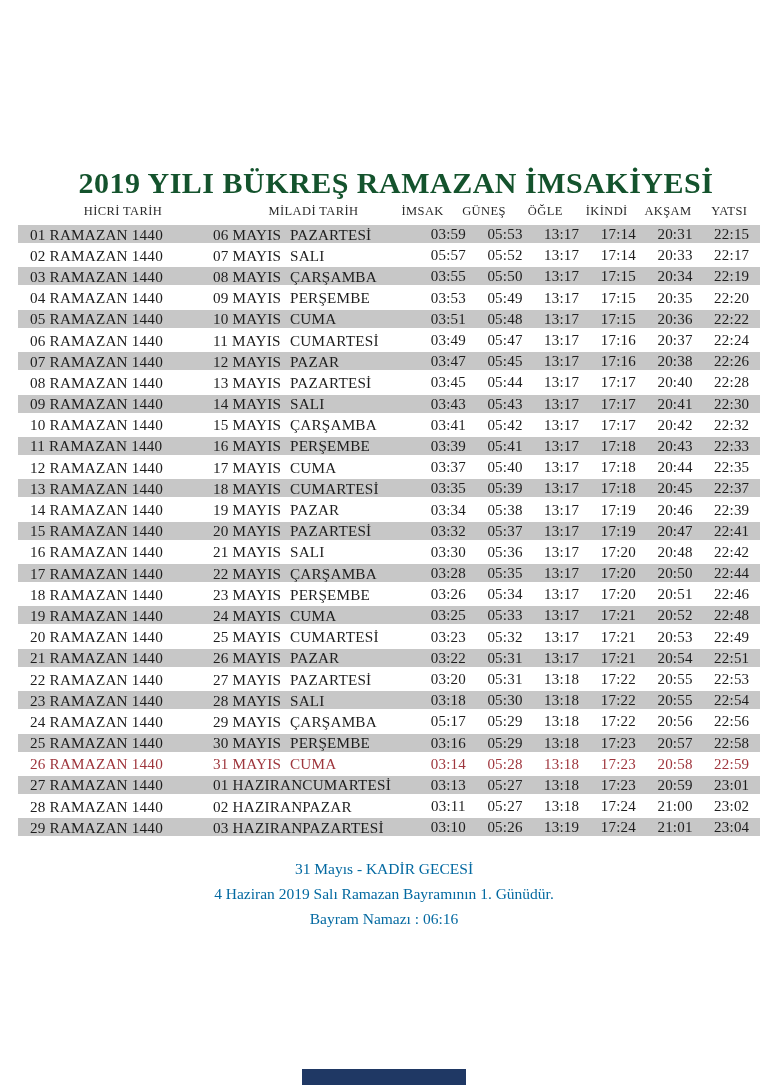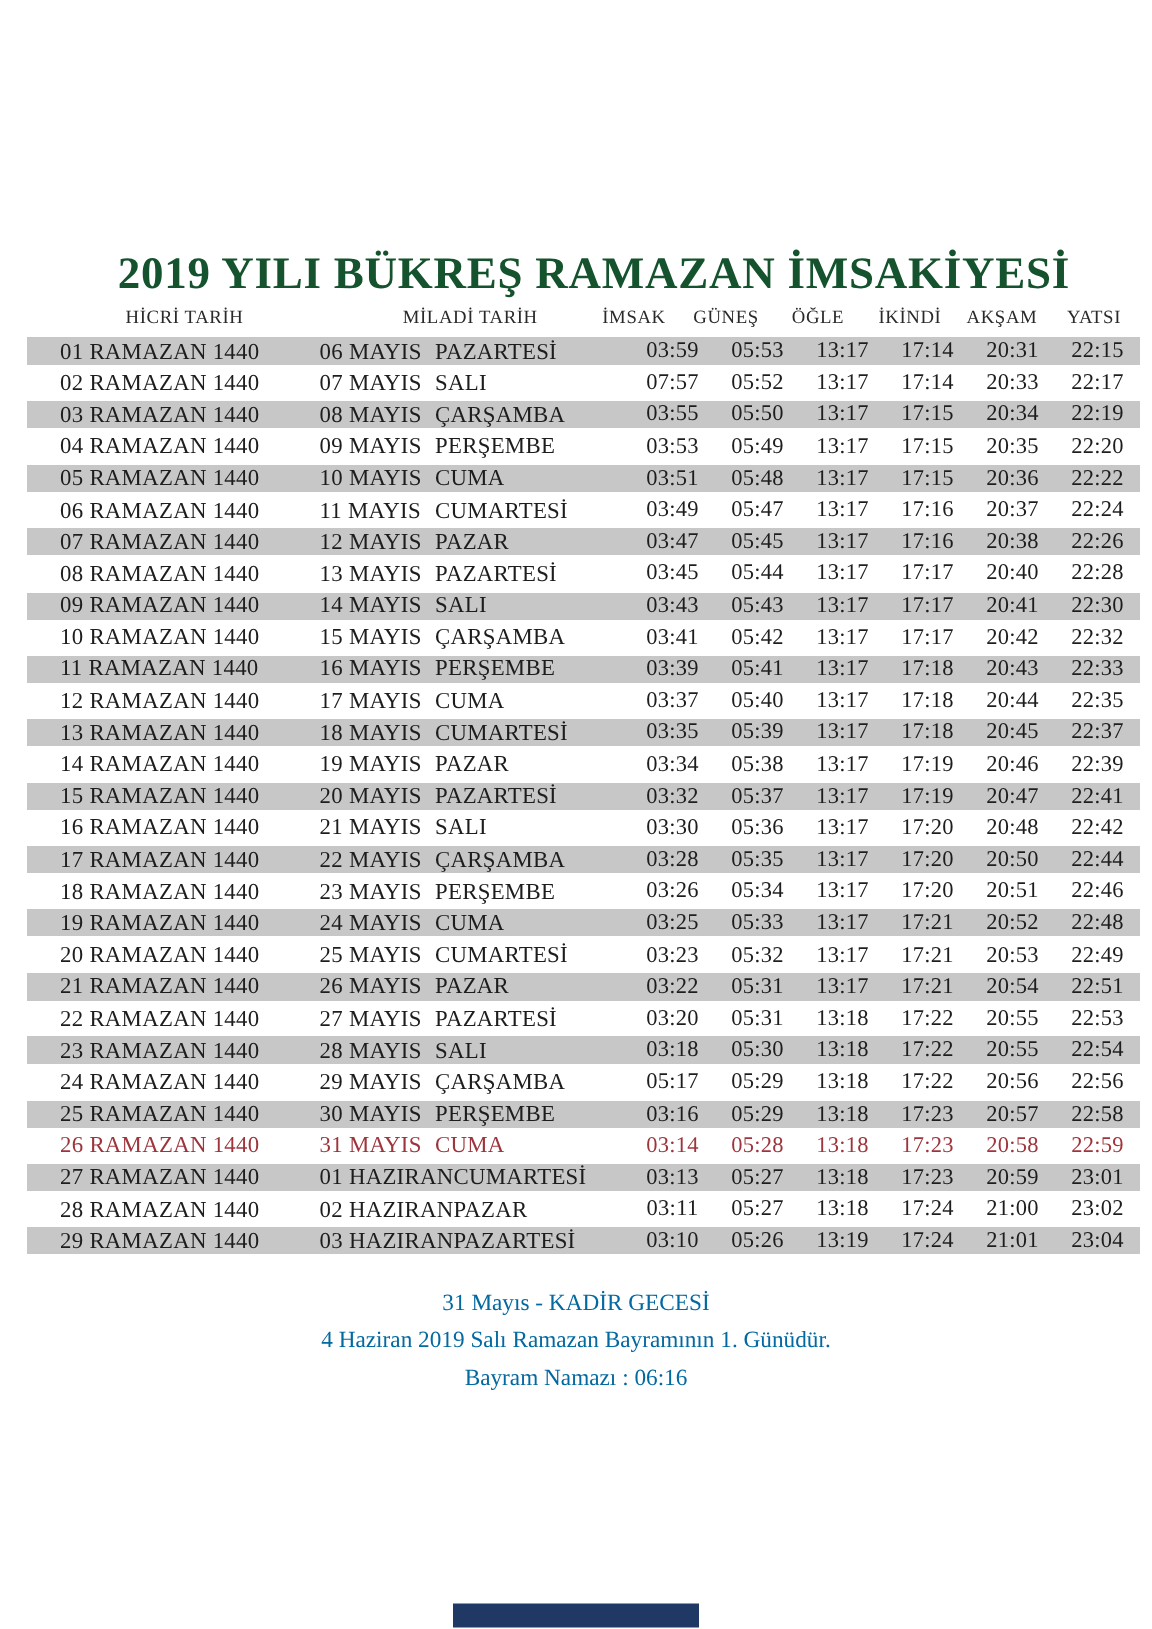--- a/index.html
+++ b/index.html
@@ -34,21 +34,21 @@
 
   .tbody { position:absolute; top:224px; left:18px; width:742px; }
   .row {
     height:21.2px; display:flex; align-items:center;
     font-size:15.2px; letter-spacing:0.2px;
   }
   .row:nth-child(odd) {
     background:linear-gradient(var(--page-bg,#fff) 0 1px, var(--stripe,#c7c7c7) 1px 19.2px, var(--page-bg,#fff) 19.2px);
   }
   .row.hl { color:var(--highlight,#9e353c); }
-  .c-hicri { width:162px; box-sizing:border-box; padding-left:22px; white-space:nowrap; }
+  .c-hicri { width:162px; box-sizing:border-box; padding-left:12px; white-space:nowrap; }
   .c-miladi { width:212px; box-sizing:border-box; padding-left:5px; display:flex; white-space:nowrap;margin-left:28px; }
   .c-date { min-width:77px; display:inline-block; }
   .c-day { display:inline-block; }
   .c-t { flex:1; text-align:center; font-size:15px; }
 
   .notes {
     position:absolute; top:856px; left:0; width:768px;
     text-align:center; font-size:15.5px; line-height:25px;
     color:#0369a1;
   }
@@ -91,21 +91,21 @@
     <div class="c-t">20:31</div>
     <div class="c-t">22:15</div>
   </div>
 
   <div class="row">
     <div class="c-hicri">02 RAMAZAN 1440</div>
     <div class="c-miladi">
       <span class="c-date">07 MAYIS</span>
       <span class="c-day">SALI</span>
     </div>
-    <div class="c-t">07:57</div>
+    <div class="c-t">05:57</div>
     <div class="c-t">05:52</div>
     <div class="c-t">13:17</div>
     <div class="c-t">17:14</div>
     <div class="c-t">20:33</div>
     <div class="c-t">22:17</div>
   </div>
 
   <div class="row">
     <div class="c-hicri">03 RAMAZAN 1440</div>
     <div class="c-miladi">

